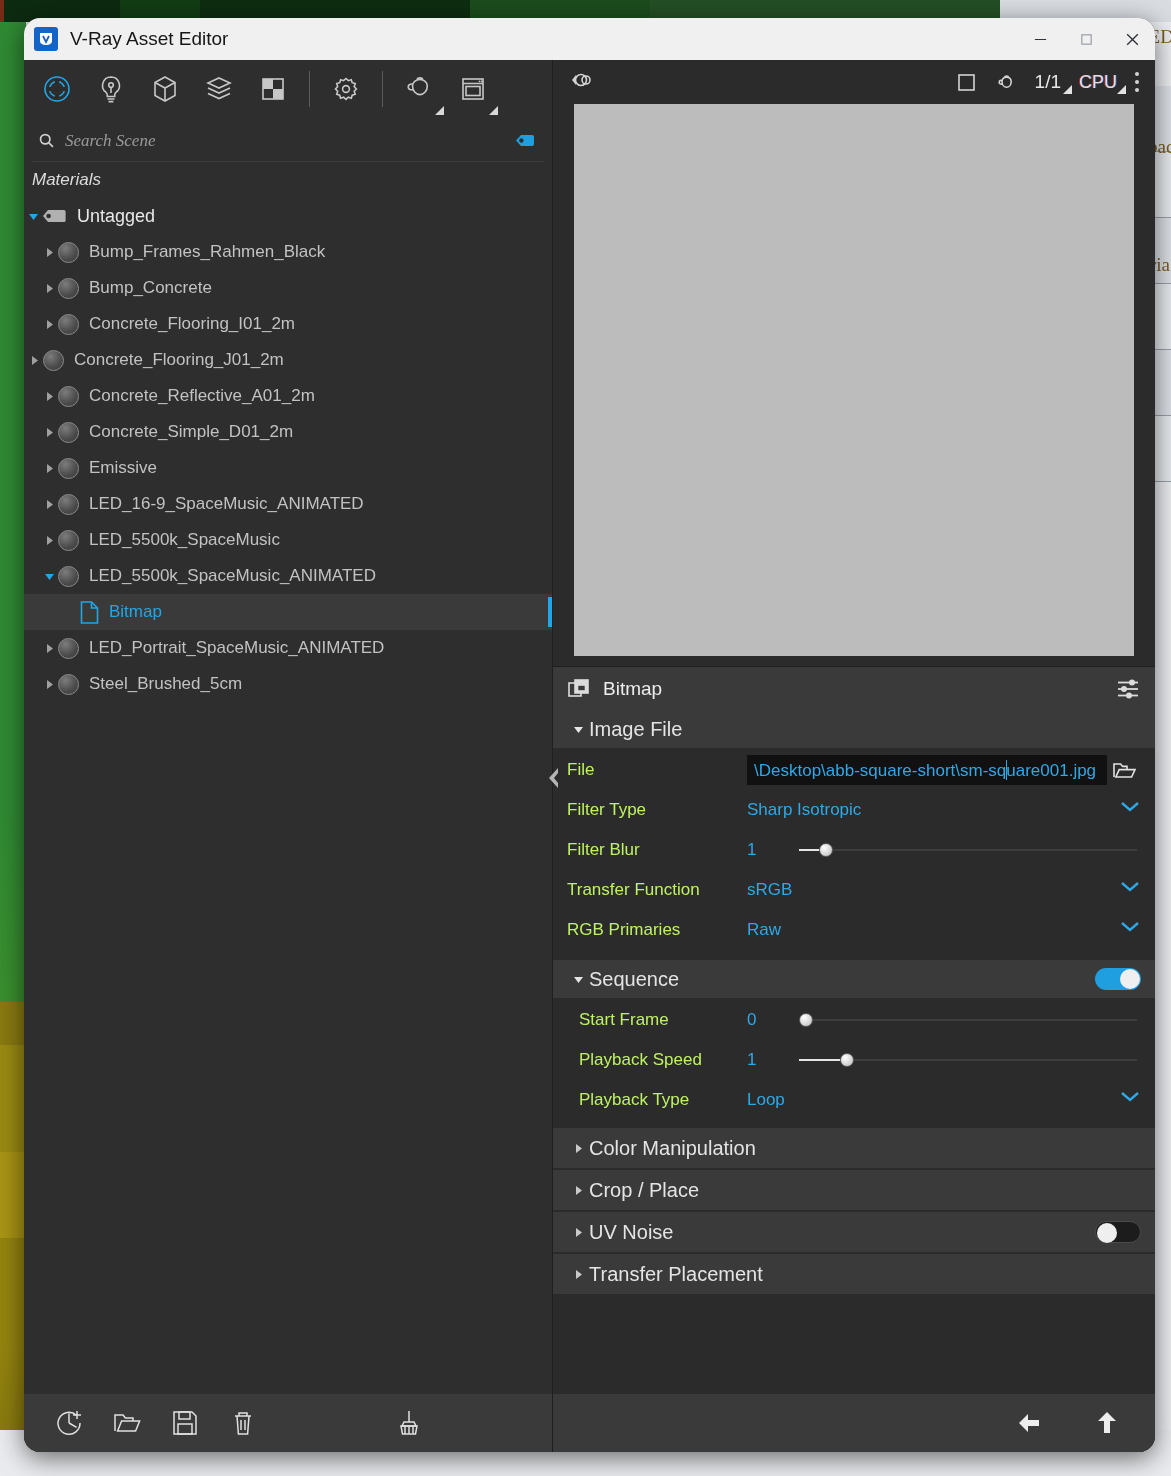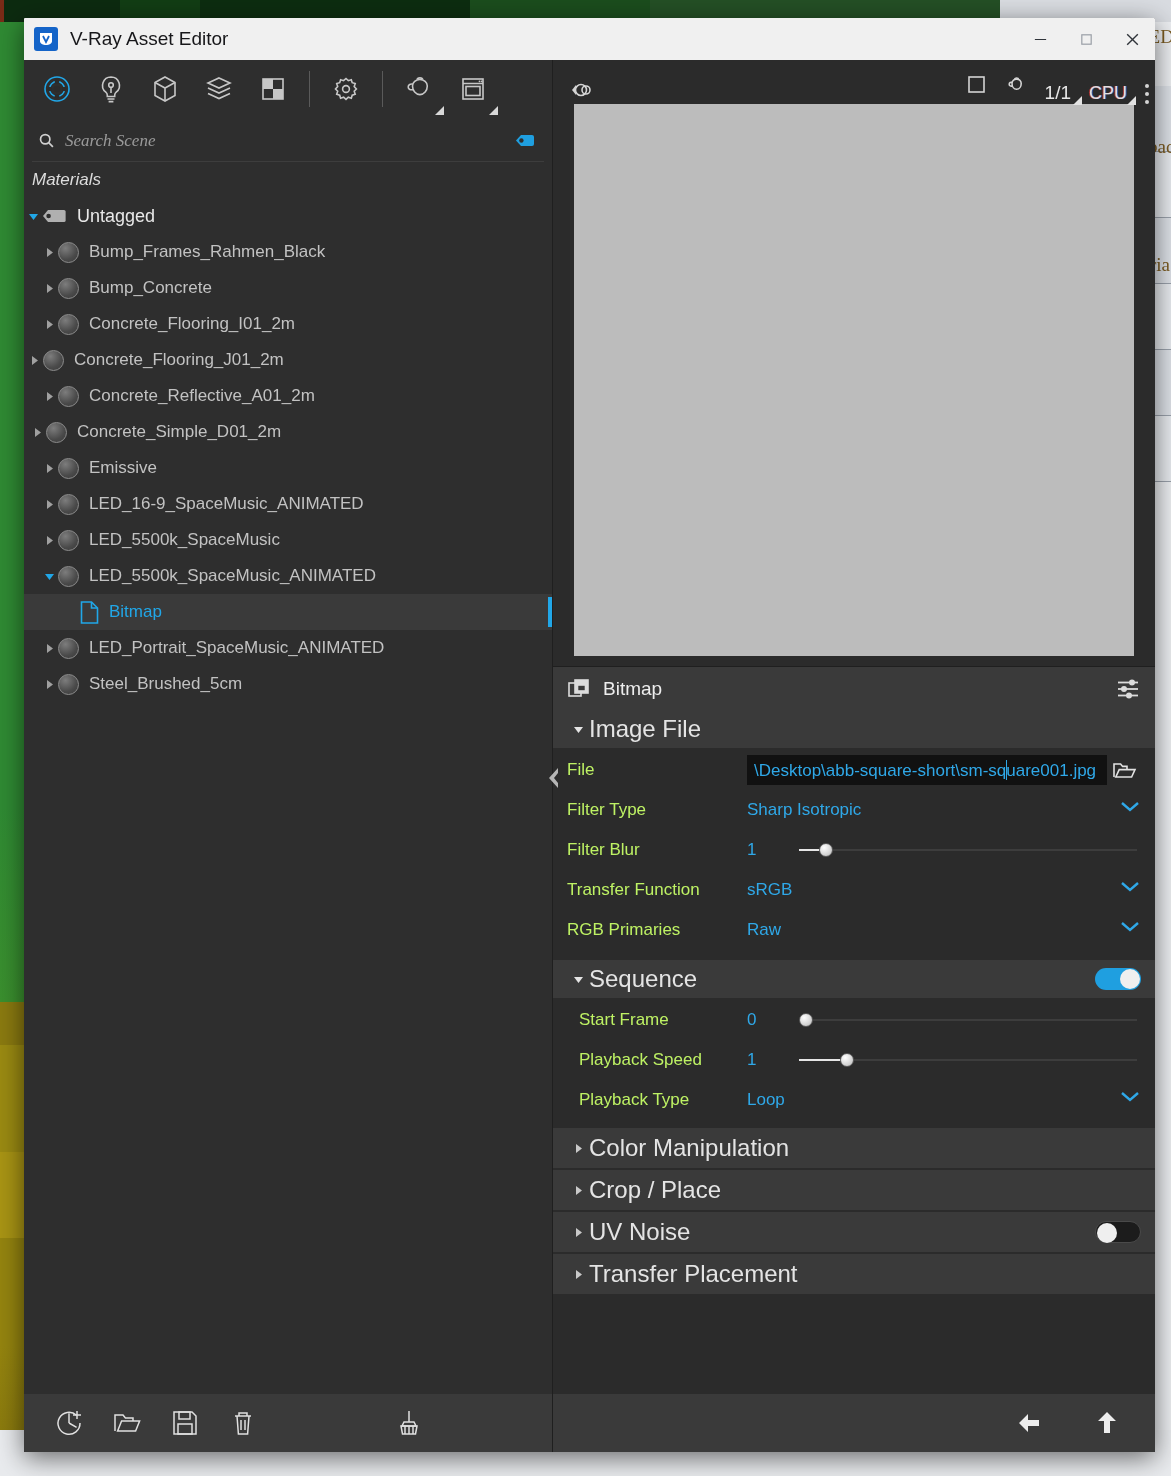--- a/index.html
+++ b/index.html
@@ -27,21 +27,21 @@
   .bg-label { position:absolute; font-family:"Liberation Serif", serif; color:#7a5a20; font-size:19px; }
   .bg-knob { position:absolute; right:108px; top:-4px; width:58px; height:58px; border-radius:50%;
      background:radial-gradient(circle at 35% 30%,#fdfdfd,#b9bdc4 60%,#6e7279 100%); border:2px solid #8c9098; }
   .bg-knob::after { content:""; position:absolute; left:14px; top:14px; width:26px; height:26px; border-radius:50%;
      background:#2a2d33; box-shadow:inset 0 0 0 2px #c9ccd2; }
   .bg-checker { position:absolute; left:552px; top:104px; width:26px; height:1290px;
      background:repeating-linear-gradient(180deg,#262626 0 27px,#1c1c1c 27px 54px); }
 
   
   #win { position:absolute; left:24px; top:18px; width:1131px; height:1434px;
-    border-radius:1px; overflow:hidden;
+    border-radius:16px; overflow:hidden;
     box-shadow:0 6px 26px rgba(0,0,0,.55);
     background:#2b2b2b; display:flex; flex-direction:column; }
 
   .titlebar { height:42px; background:#f0f0f0; display:flex; align-items:center; flex:0 0 42px; }
   .title-logo { width:24px; height:24px; margin-left:10px; background:#1464c8; border-radius:3px;
      display:flex; align-items:center; justify-content:center; }
   .title-logo svg { width:18px; height:18px; }
   .title-text { margin-left:12px; font-size:19px; color:#17171a; font-weight:400; }
   .win-btns { margin-left:auto; display:flex; height:42px; }
   .win-btn { width:46px; height:42px; display:flex; align-items:center; justify-content:center; color:#30343a; }
@@ -93,21 +93,21 @@
   .sectionlabel { font-size:17px; color:#dcdcdc; padding:2px 0 8px 8px;font-style:italic; }
 
   .bottombar { height:58px; background:#3a3a3a; display:flex; align-items:center; padding:0 16px; }
   .bbtn { width:58px; height:48px; display:flex; align-items:center; justify-content:center; }
   .bbtn svg { width:30px; height:30px; fill:none; stroke:#e0e0e0; stroke-width:1.5; }
   .bspace { width:108px; }
 
   
   .rightcol { flex:1; display:flex; flex-direction:column; background:#2b2b2b; min-width:0; position:relative; }
 
-  .prevbar { height:44px; display:flex; align-items:flex-end; padding:0 0 0 14px; background:#2b2b2b; }
+  .prevbar { height:44px; display:flex; align-items:center; padding:0 10px 0 14px; background:#2b2b2b; }
   .prevbar .left-ic svg { width:26px; height:20px; }
   .prevbar .spacer { flex:1; }
   .pbtn { width:40px; height:40px; display:flex; align-items:center; justify-content:center; position:relative; }
   .pbtn svg { width:21px; height:21px; fill:none; stroke:#d4d4d4; stroke-width:1.6; }
   .ratio { color:#e8e8e8; font-size:19px; position:relative; padding:0 8px; }
   .cpu { color:#e0e0e0; font-size:18px; position:relative; padding:0 6px 0 10px;
      text-shadow:-1px 0 rgba(255,60,60,.55), 1px 0 rgba(60,120,255,.55); }
   .pcorner { position:absolute; right:-3px; bottom:-1px; width:0; height:0;
      border-left:9px solid transparent; border-bottom:9px solid #e2e2e2; }
   .dots { display:flex; flex-direction:column; gap:4px; padding:0 6px 0 12px; }
@@ -124,21 +124,21 @@
      border-top:1px solid #1f1f1f; }
   .prophead .bmicon { width:24px; height:24px; margin-right:12px; }
   .prophead .bmicon svg { width:24px; height:24px; fill:none; stroke:#dcdcdc; stroke-width:1.6; }
   .prophead .ttl { color:#ededed; font-size:19px; }
   .prophead .sliders { margin-left:auto; width:26px; height:26px; }
   .prophead .sliders svg { width:26px; height:26px; stroke:#dcdcdc; fill:none; stroke-width:1.8; }
 
   .rollup { height:38px; background:#3a3a3a; display:flex; align-items:center; padding:0 14px;
      margin-bottom:2px; }
   .rollup .tw { width:22px; }
-  .rollup .rlabel { font-size:24px; color:#e4e4e4; }
+  .rollup .rlabel { font-size:20px; color:#e4e4e4; }
 
   .prop-area { background:#2b2b2b; padding:0; }
   .prow { height:40px; display:flex; align-items:center; padding:0 14px; }
   .prow .plabel { width:180px; font-size:17px; color:#bef264; flex:0 0 180px; }
   .prow.indent .plabel { padding-left:12px; }
   .pval { color:#2fa8e8; font-size:17px; }
   .pval.num { width:34px; }
   .chev { margin-left:auto; width:22px; height:22px; }
   .chev svg { width:22px; height:14px; fill:none; stroke:#2fa8e8; stroke-width:2.4; }
 
@@ -368,21 +368,21 @@
         </div>
         <div class="tnode" style="padding-left:16px">
           <span class="tw">
               <svg viewBox="0 0 11 11">
                 <path class="caret-r" d="M3 1v9l6-4.5z"></path>
               </svg>
             </span>
           <span class="sphere"></span>
           <span class="tlabel">Concrete_Reflective_A01_2m</span>
         </div>
-        <div class="tnode" style="padding-left:4px">
+        <div class="tnode" style="padding-left:16px">
           <span class="tw">
               <svg viewBox="0 0 11 11">
                 <path class="caret-r" d="M3 1v9l6-4.5z"></path>
               </svg>
             </span>
           <span class="sphere"></span>
           <span class="tlabel">Concrete_Simple_D01_2m</span>
         </div>
         <div class="tnode" style="padding-left:16px">
           <span class="tw">

